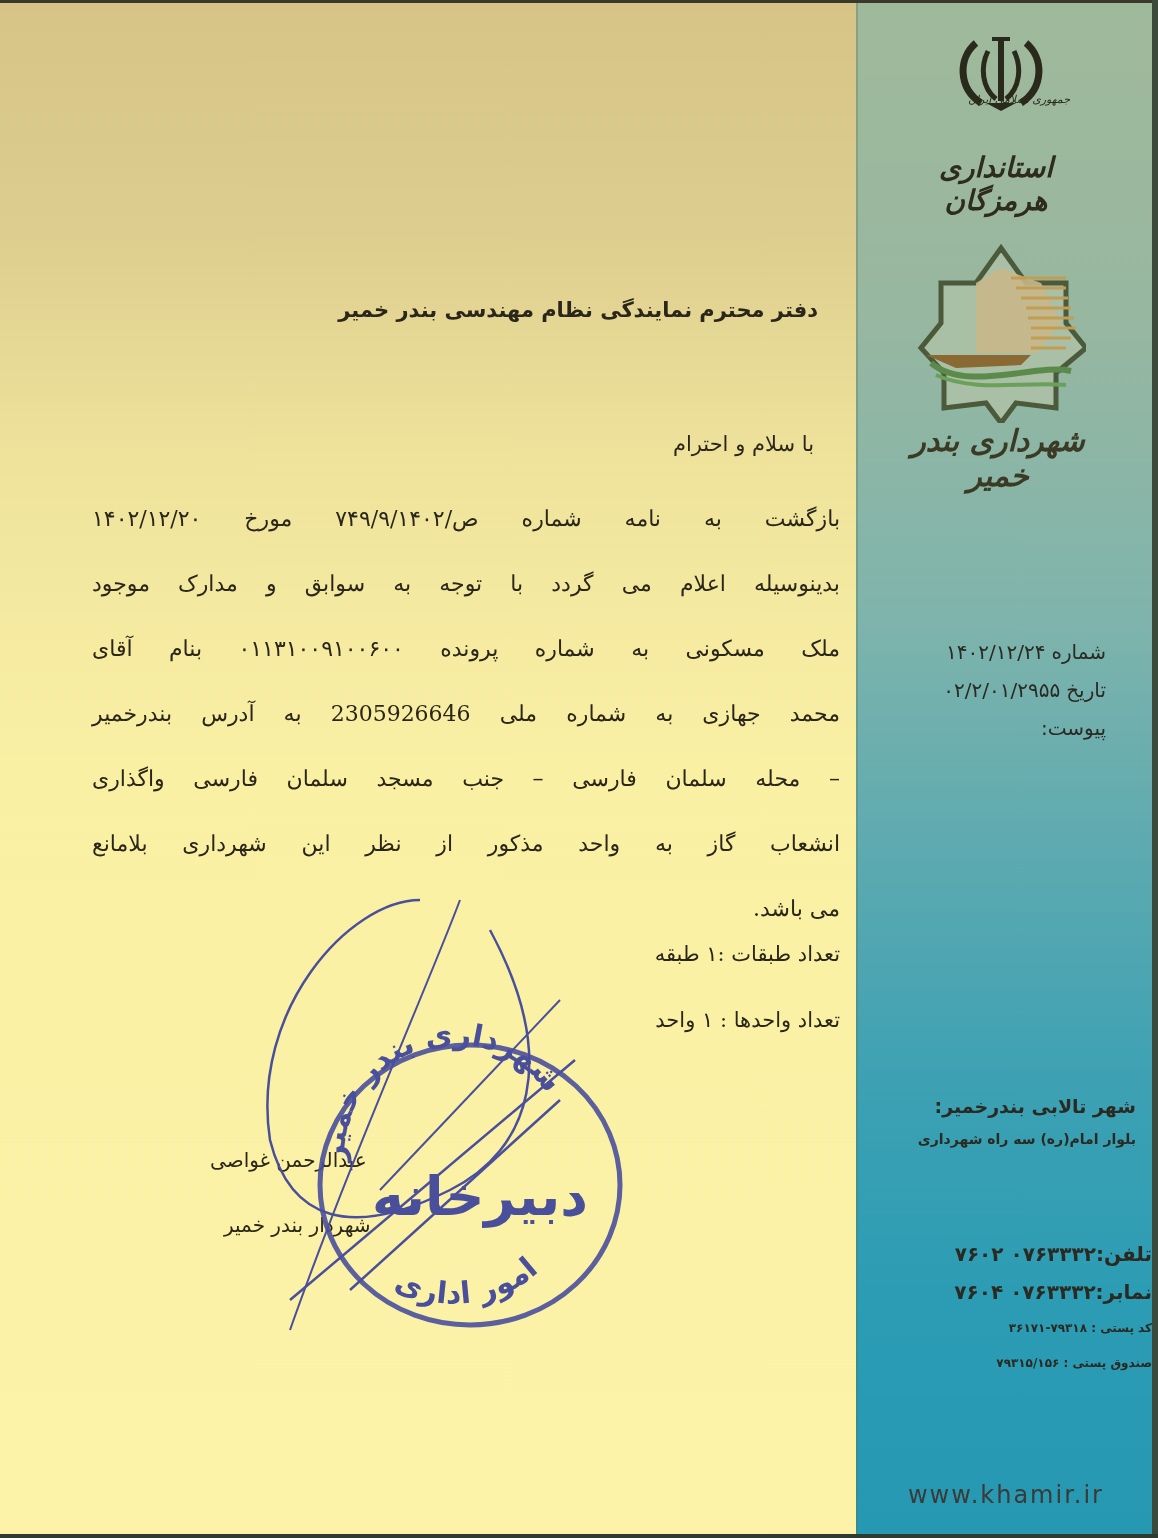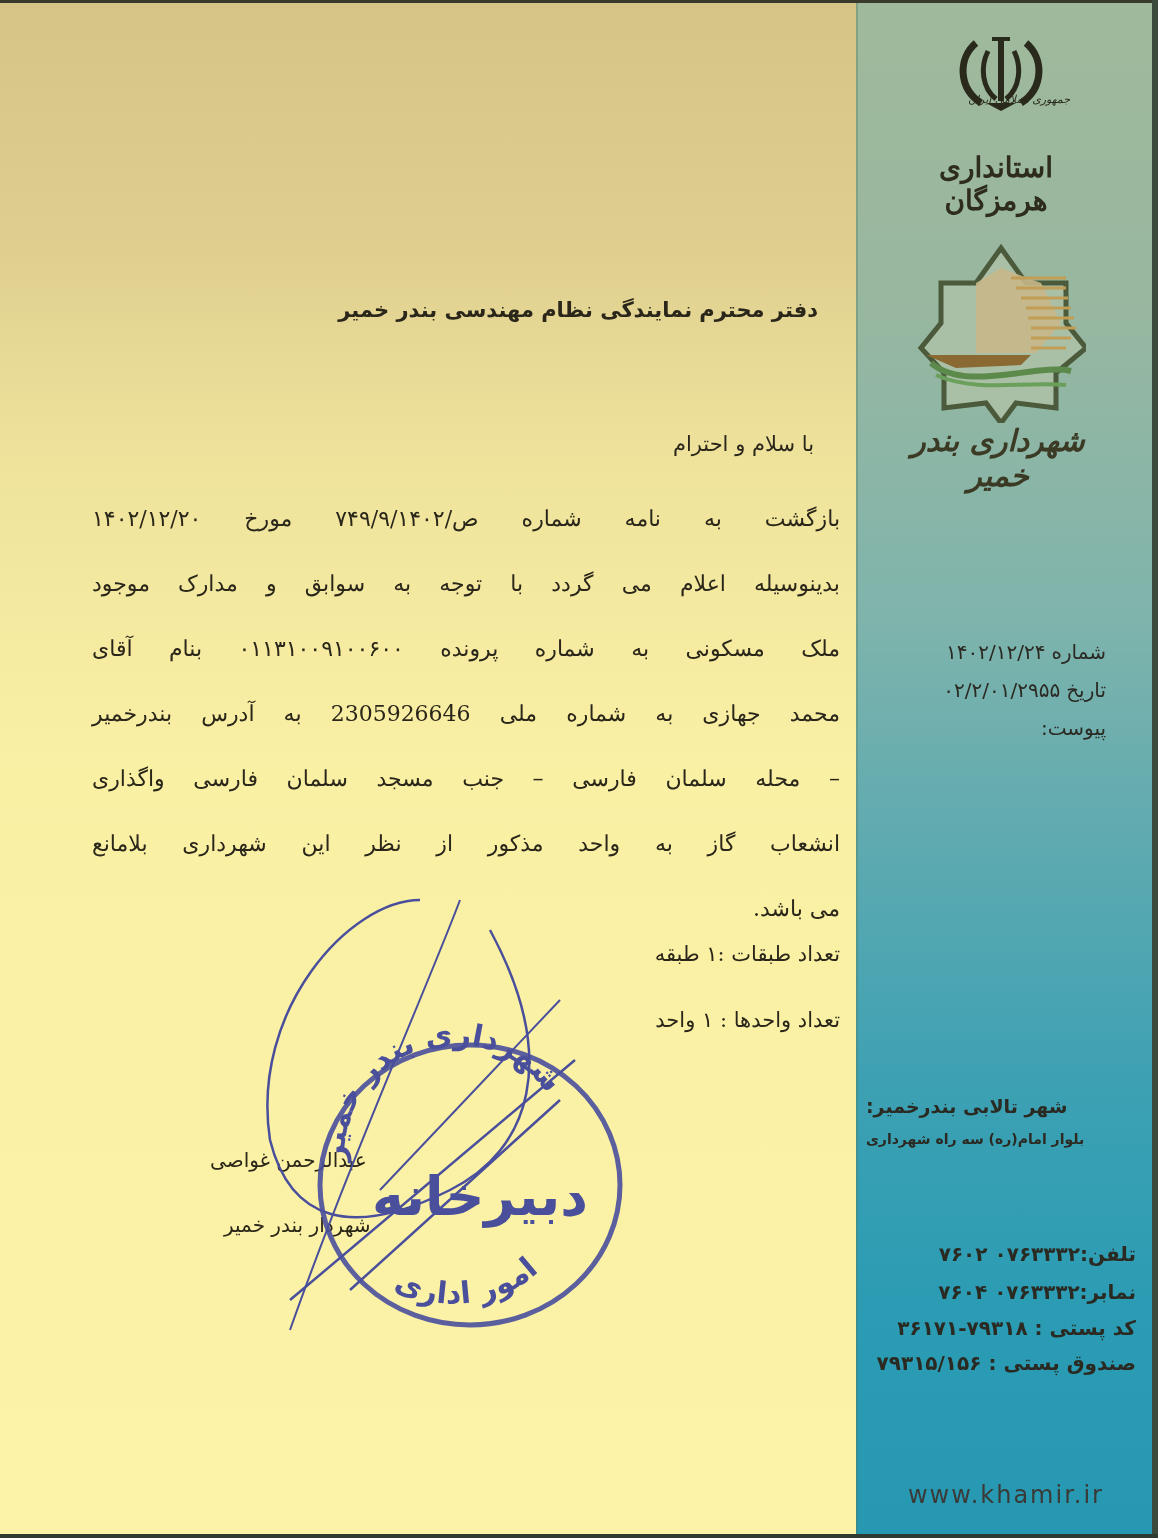--- a/index.html
+++ b/index.html
@@ -13,32 +13,32 @@
   .botedge { position:absolute; left:0; bottom:0; width:1158px; height:4px; background:#2f3a30; }
   .side {
     position: absolute; left: 856px; top: 3px; width: 296px; height: 1531px;
     background: linear-gradient(180deg, #9fb99b 0%, #98b7a0 20%, #7fb4ac 40%, #5eaab0 55%, #3ea1b3 70%, #2b9cb4 85%, #2798b2 100%);
     box-shadow: inset 2px 0 0 rgba(80,120,90,0.35);
   }
   .side-right { position:absolute; right:0; top:0; width:6px; height:1538px; background:#3b4a3a; }
   
   .emblem { position:absolute; left:100px; top:30px; width:90px; height:80px; }
   .republic { position:absolute; left:88px; top:90px; width:150px; font-size:11px; font-style:italic; direction:rtl; text-align:center; color:#2c2c1e; font-family:"DejaVu Serif", serif; }
-  .province { position:absolute; left:40px; top:148px; width:200px; font-size:28px; font-weight:bold; direction:rtl; text-align:center; color:#2e2c1c; font-family:"DejaVu Serif", serif; }
+  .province { position:absolute; left:40px; top:148px; width:200px; font-size:28px; font-style:italic; font-weight:bold; direction:rtl; text-align:center; color:#2e2c1c; font-family:"DejaVu Serif", serif; }
   .logo { position:absolute; left:60px; top:240px; width:170px; height:180px; }
   .municipality { position:absolute; left:22px; top:420px; width:240px; font-size:30px; font-style:italic; font-weight:bold; direction:rtl; text-align:center; color:#3b3a24; font-family:"DejaVu Serif", serif; }
   .meta { position:absolute; left:40px; top:630px; width:210px; direction:rtl; text-align:right; }
   .meta-row { font-size:20px; font-weight:normal; height:38px; line-height:38px; color:#2a2a22; white-space:nowrap; }
   .meta-row .val { display:inline-block; margin-right:6px; letter-spacing:1px; }
-  .addr { position:absolute; left:10px; top:1092px; width:270px; direction:rtl; text-align:left; color:#2a2a22; }
+  .addr { position:absolute; left:10px; top:1092px; width:270px; direction:rtl; text-align:right; color:#2a2a22; }
   .addr .city { font-size:19px; font-weight:bold; margin-bottom:14px; }
   .addr .street { font-size:14px; font-weight:bold; }
-  .contact { position:absolute; left:10px; top:1232px; width:270px; direction:rtl; text-align:right; color:#2a2a22; font-weight:bold; }
+  .contact { position:absolute; left:26px; top:1232px; width:270px; direction:rtl; text-align:right; color:#2a2a22; font-weight:bold; }
   .contact .big { font-size:20px; height:38px; line-height:38px; white-space:nowrap; letter-spacing:1px; }
-  .contact .small { font-size:20px; height:35px; line-height:35px; white-space:nowrap; }
+  .contact .small { font-size:12px; height:35px; line-height:35px; white-space:nowrap; }
   .web { position:absolute; left:30px; top:1478px; width:240px; text-align:center; font-size:24px; letter-spacing:2px; color:#3a3a38; font-family:"DejaVu Sans", sans-serif; }
   
   .letter { position:absolute; left:100px; top:0; width:748px; direction:rtl; text-align:right; font-family:"DejaVu Serif", serif; color:#2a261a; }
   .recipient { position:absolute; right:30px; top:298px; font-size:21px; font-weight:bold; font-family:"DejaVu Sans", sans-serif; white-space:nowrap; }
   .salutation { position:absolute; right:34px; top:432px; font-size:21px; white-space:nowrap; }
   .para { position:absolute; right:8px; top:486px; width:748px; font-size:22px; line-height:65px; text-align:justify; text-align-last:right; }
   .para div { white-space:nowrap; text-align:justify; text-align-last:justify; }
   .para div.last { text-align-last:right; }
   .stat { position:absolute; right:8px; font-size:21px; white-space:nowrap; }
   .sig-name { position:absolute; left:210px; top:1148px; width:300px; font-size:20px; direction:rtl; text-align:left; white-space:nowrap; font-family:"DejaVu Sans", sans-serif; }

